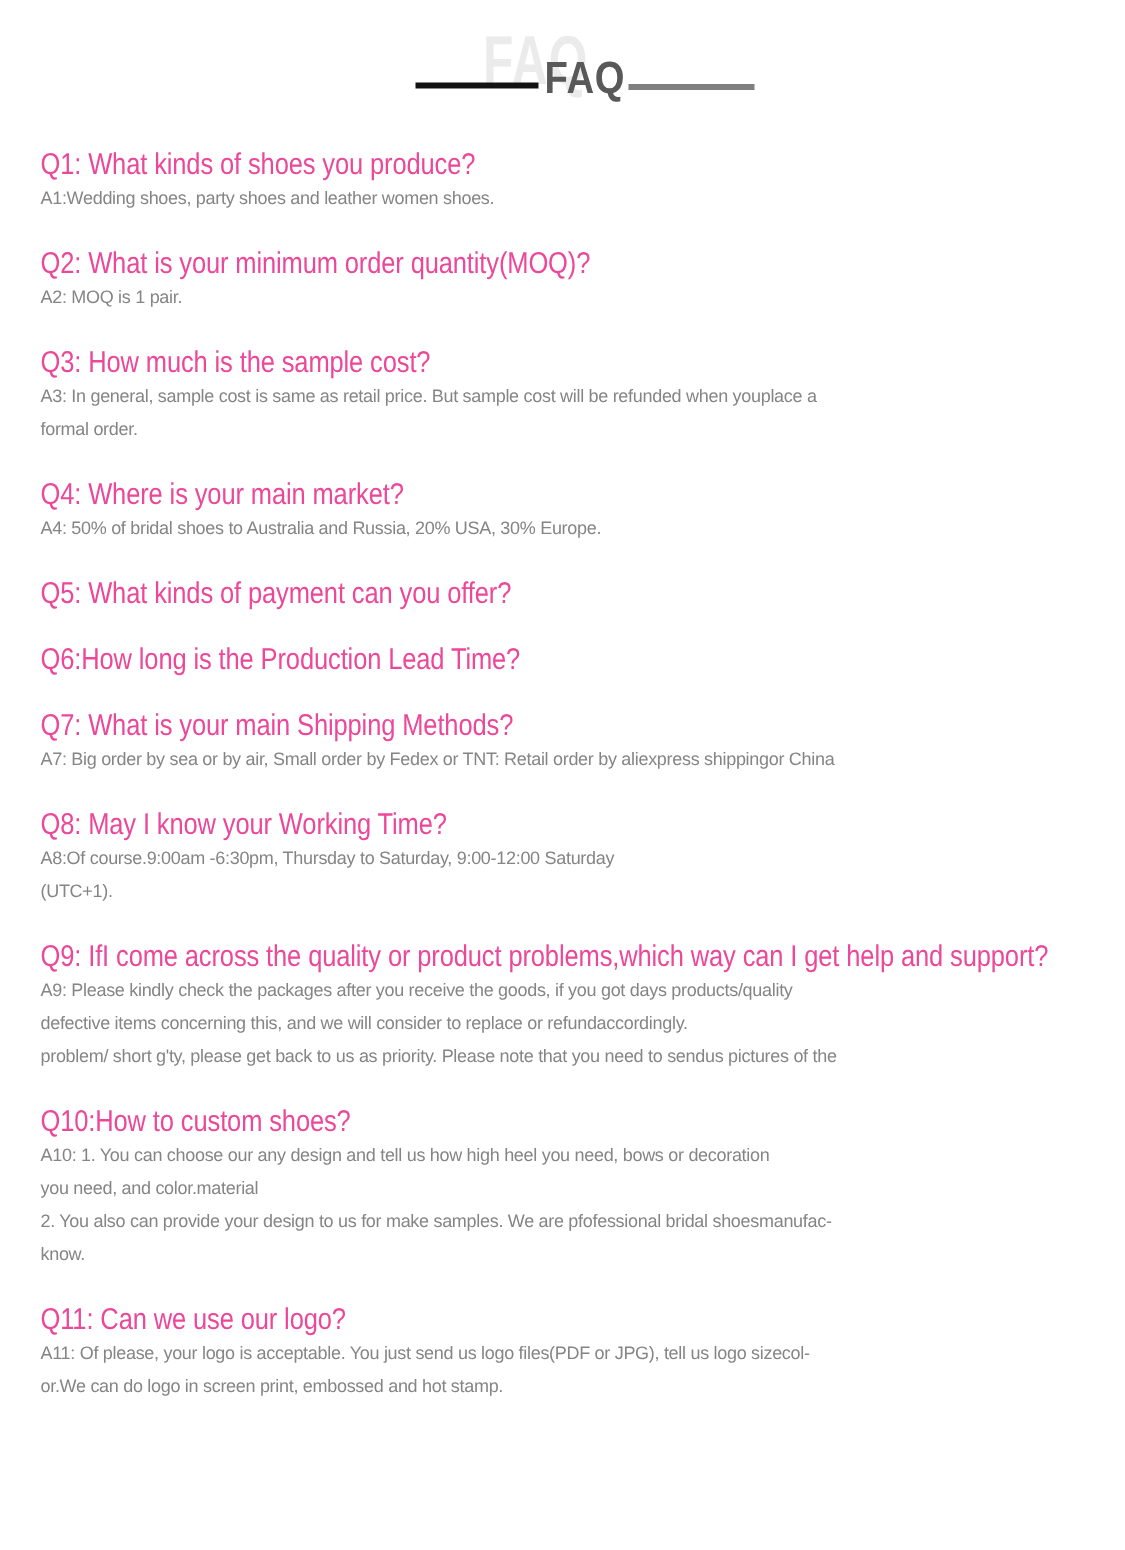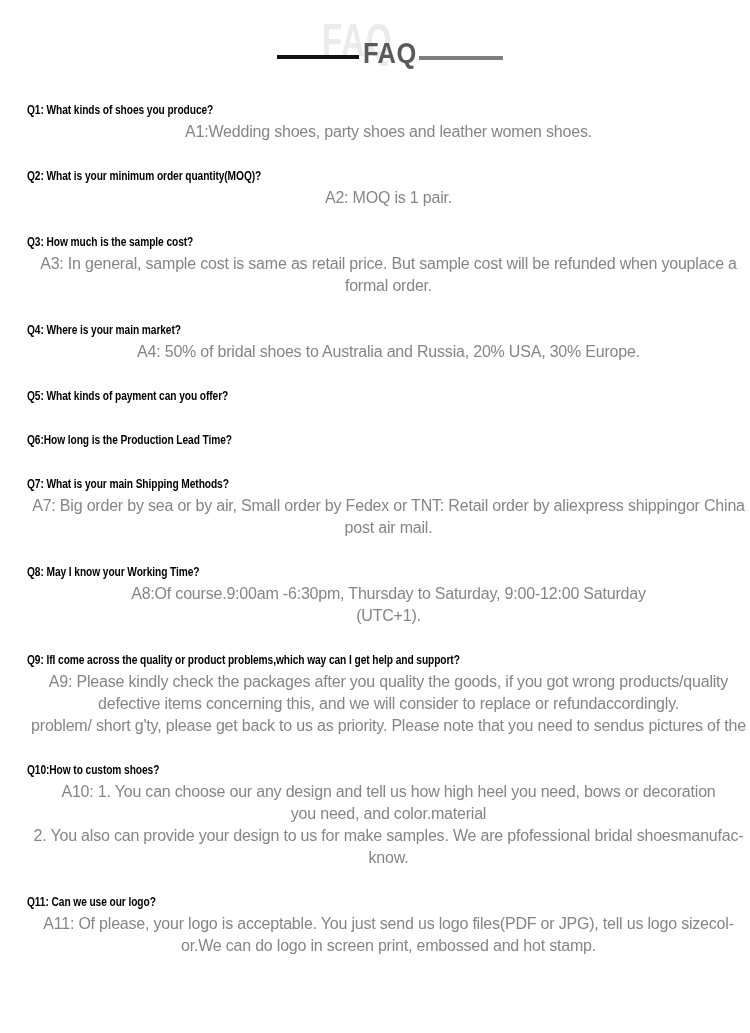--- a/index.html
+++ b/index.html
@@ -30,33 +30,33 @@
   }
   .hline { position: absolute; height: 4px; }
   .line-left  { left: 277px; top: 55px; width: 82px; background: #121212; }
   .line-right { left: 419px; top: 56px; width: 84px; background: #7f7f7f; }
 
   
   .faq-list { padding-left: 27px; padding-top: 3px; }
   .qa { margin: 0 0 23px 0; }
   .q {
     margin: 0; padding: 0;
-    font-size: 12px; line-height: 21px; font-weight: bold;
-    color: #000000; white-space: nowrap;
+    font-size: 20px; line-height: 21px; font-weight: normal;
+    color: #ec4899; white-space: nowrap;
   }
   .q .qtext {
     display: inline-block;
     transform: scaleX(0.85); transform-origin: 0 50%;
     letter-spacing: -0.1px;
   }
   .a { margin: 0; padding: 0; }
   .a-line {
-    font-size: 16px; line-height: 22px;
+    font-size: 12px; line-height: 22px;
     letter-spacing: -0.2px;
-    color: #858585; white-space: nowrap; text-align: center;
+    color: #858585; white-space: nowrap;
   }
 </style>
 </head>
 <body>
 
 <div class="page">
 
   <header class="faq-header">
     <div class="faq-watermark">FAQ</div>
     <div class="hline line-left"></div>
@@ -113,40 +113,39 @@
         <span class="qtext">Q6:How long is the Production Lead Time?</span>
       </h3>
     </section>
 
     <section class="qa">
       <h3 class="q">
         <span class="qtext">Q7: What is your main Shipping Methods?</span>
       </h3>
       <div class="a">
           <div class="a-line">A7: Big order by sea or by air, Small order by Fedex or TNT: Retail order by aliexpress shippingor China</div>
-          <div class="a-line">post air mail.</div>
         </div>
     </section>
 
     <section class="qa">
       <h3 class="q">
         <span class="qtext">Q8: May I know your Working Time?</span>
       </h3>
       <div class="a">
           <div class="a-line">A8:Of course.9:00am -6:30pm, Thursday to Saturday, 9:00-12:00 Saturday</div>
           <div class="a-line">(UTC+1).</div>
         </div>
     </section>
 
     <section class="qa">
       <h3 class="q">
         <span class="qtext">Q9: IfI come across the quality or product problems,which way can I get help and support?</span>
       </h3>
       <div class="a">
-          <div class="a-line">A9: Please kindly check the packages after you quality the goods, if you got wrong products/quality</div>
+          <div class="a-line">A9: Please kindly check the packages after you receive the goods, if you got days products/quality</div>
           <div class="a-line">defective items concerning this, and we will consider to replace or refundaccordingly.</div>
           <div class="a-line">problem/ short g'ty, please get back to us as priority. Please note that you need to sendus pictures of the</div>
         </div>
     </section>
 
     <section class="qa">
       <h3 class="q">
         <span class="qtext">Q10:How to custom shoes?</span>
       </h3>
       <div class="a">

